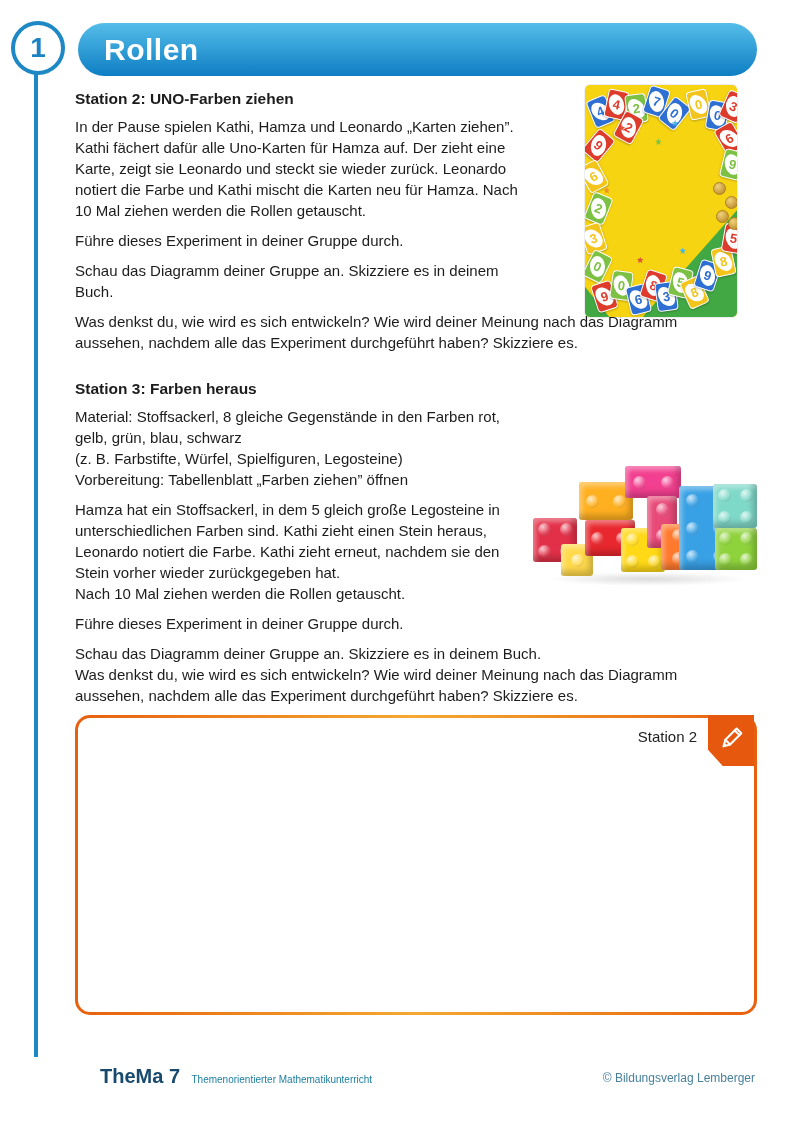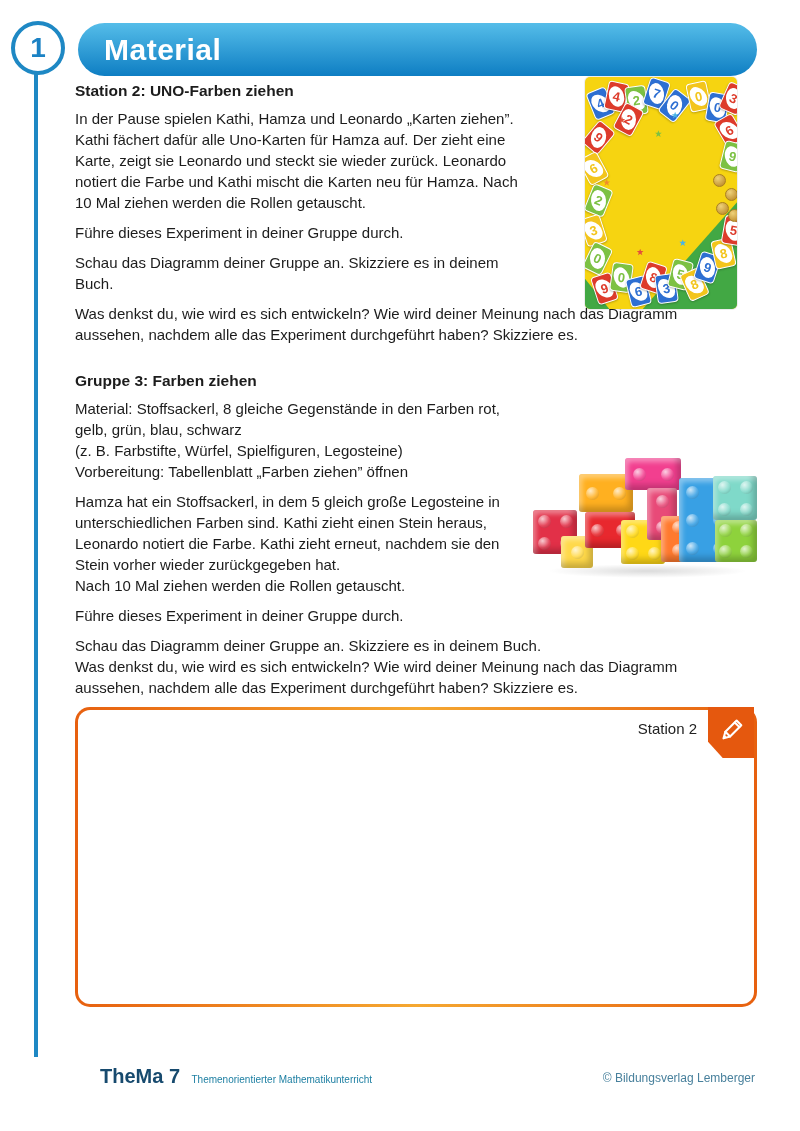--- a/index.html
+++ b/index.html
@@ -12,21 +12,21 @@
         border-radius:50%;background:#fff;z-index:3;display:flex;align-items:center;justify-content:center;
         font-weight:bold;font-size:28px;color:#1b82c4;}
 
   
   .banner{position:absolute;left:78px;top:23px;width:679px;height:53px;border-radius:27px;
         background:linear-gradient(180deg,var(--header_top,#55bde9),var(--header_bottom,#0e7ec3));
         display:flex;align-items:center;padding-left:26px;box-sizing:border-box;}
   .banner-title{color:#fff;font-size:30px;font-weight:bold;letter-spacing:.5px;}
 
   
-  .content{position:absolute;left:75px;top:80px;width:682px;}
+  .content{position:absolute;left:75px;top:88px;width:682px;}
   h3{font-size:15.5px;font-weight:bold;margin:0 0 7px;line-height:21px;}
   .content p{margin:0 0 9px;font-size:15px;line-height:21px;white-space:pre-line;}
   .station{position:relative;}
   .station + .station{margin-top:25px;}
   .col{width:495px;}
   p.full{width:682px;}
 
   
   .uno-photo{position:absolute;top:-3px;right:20px;width:152px;height:232px;border-radius:5px;
         background:var(--uno-bg,#f6d411);overflow:hidden;box-shadow:0 0 0 1px rgba(0,0,0,.07);}
@@ -75,21 +75,21 @@
 <body>
 
 <div class="page">
 
   <div class="unit-badge">
     <span>1</span>
   </div>
   <div class="rail"></div>
 
   <div class="banner">
-    <span class="banner-title">Material</span>
+    <span class="banner-title">Rollen</span>
   </div>
 
   <div class="content">
 
     <section class="station">
       <h3>Station 2: UNO-Farben ziehen</h3>
       <div class="col">
         <p>In der Pause spielen Kathi, Hamza und Leonardo „Karten ziehen”.
 Kathi fächert dafür alle Uno-Karten für Hamza auf. Der zieht eine
 Karte, zeigt sie Leonardo und steckt sie wieder zurück. Leonardo
@@ -215,21 +215,21 @@
           <div class="uno-star" style="left: 12%; top: 44%; background: rgb(240, 140, 46);"></div>
           <div class="uno-star" style="left: 34%; top: 74%; background: rgb(226, 80, 58);"></div>
           <div class="uno-star" style="left: 62%; top: 70%; background: rgb(73, 180, 230);"></div>
           <div class="uno-star" style="left: 46%; top: 23%; background: rgb(124, 193, 67);"></div>
         </div>
       <p class="full">Was denkst du, wie wird es sich entwickeln? Wie wird deiner Meinung nach das Diagramm
 aussehen, nachdem alle das Experiment durchgeführt haben? Skizziere es.</p>
     </section>
 
     <section class="station">
-      <h3>Gruppe 3: Farben ziehen</h3>
+      <h3>Station 3: Farben heraus</h3>
       <div class="col">
         <p>Material: Stoffsackerl, 8 gleiche Gegenstände in den Farben rot,
 gelb, grün, blau, schwarz
 (z. B. Farbstifte, Würfel, Spielfiguren, Legosteine)
 Vorbereitung: Tabellenblatt „Farben ziehen” öffnen</p>
         <p>Hamza hat ein Stoffsackerl, in dem 5 gleich große Legosteine in
 unterschiedlichen Farben sind. Kathi zieht einen Stein heraus,
 Leonardo notiert die Farbe. Kathi zieht erneut, nachdem sie den
 Stein vorher wieder zurückgegeben hat.
 Nach 10 Mal ziehen werden die Rollen getauscht.</p>

